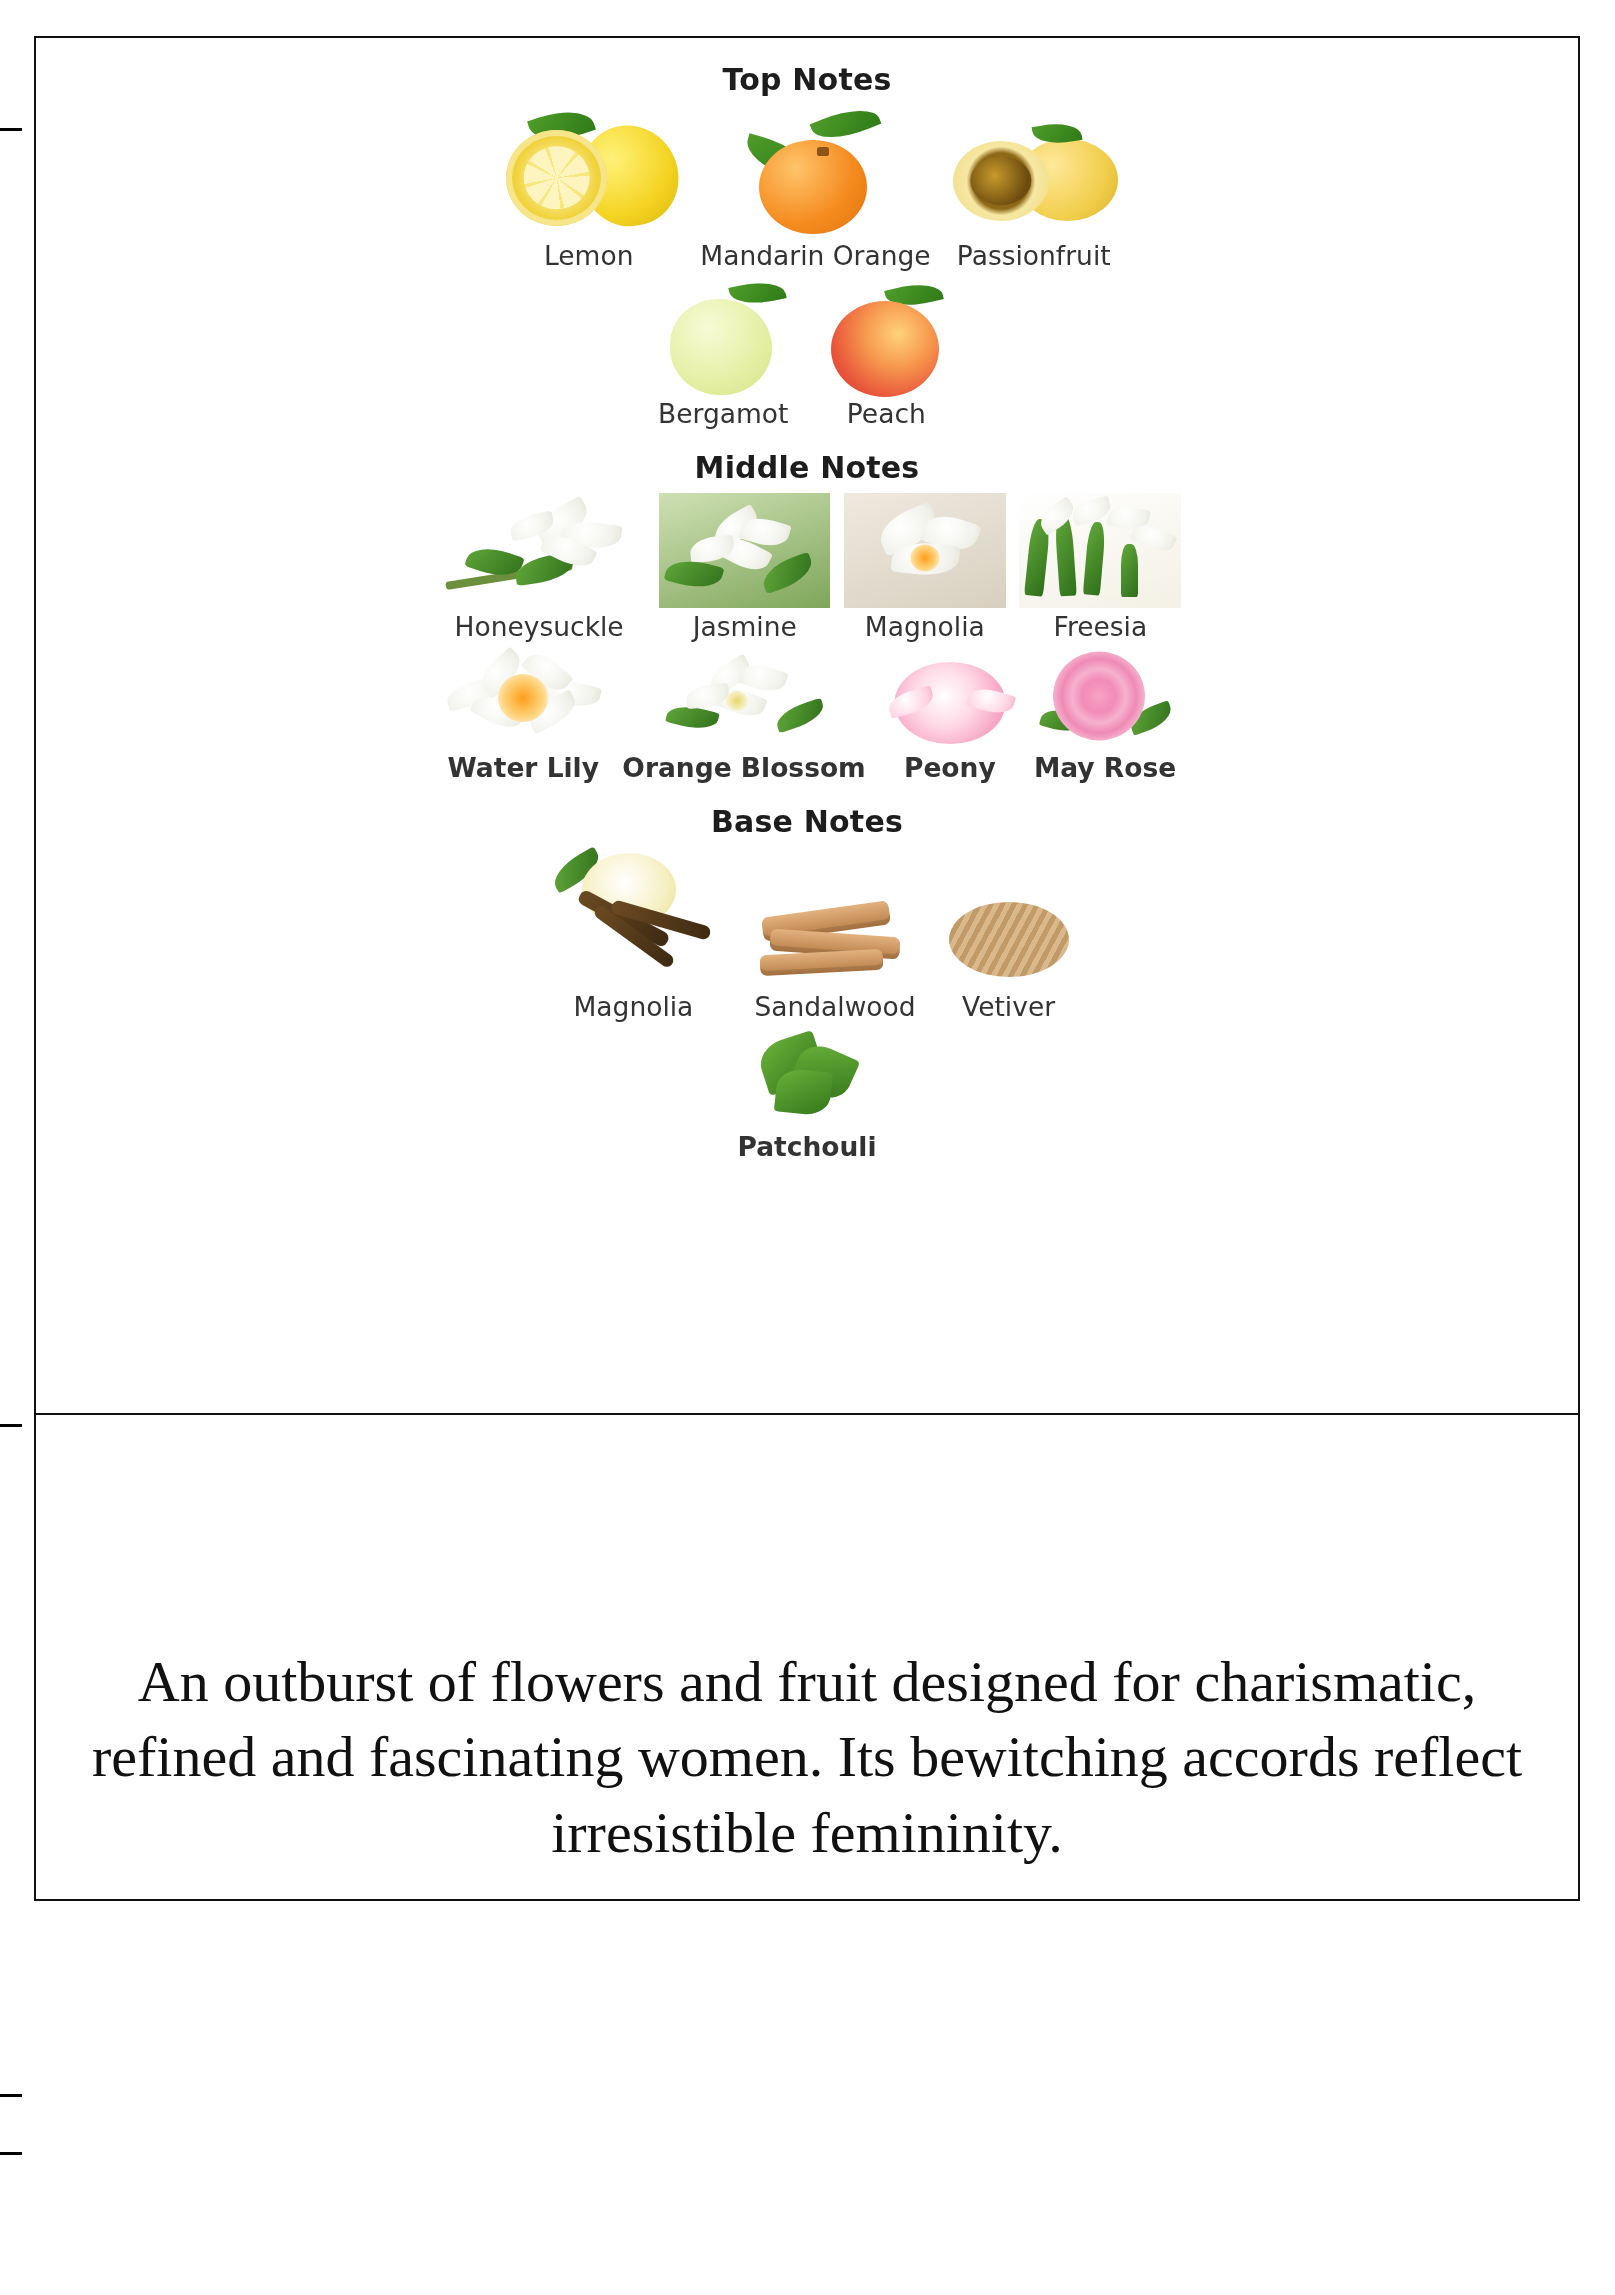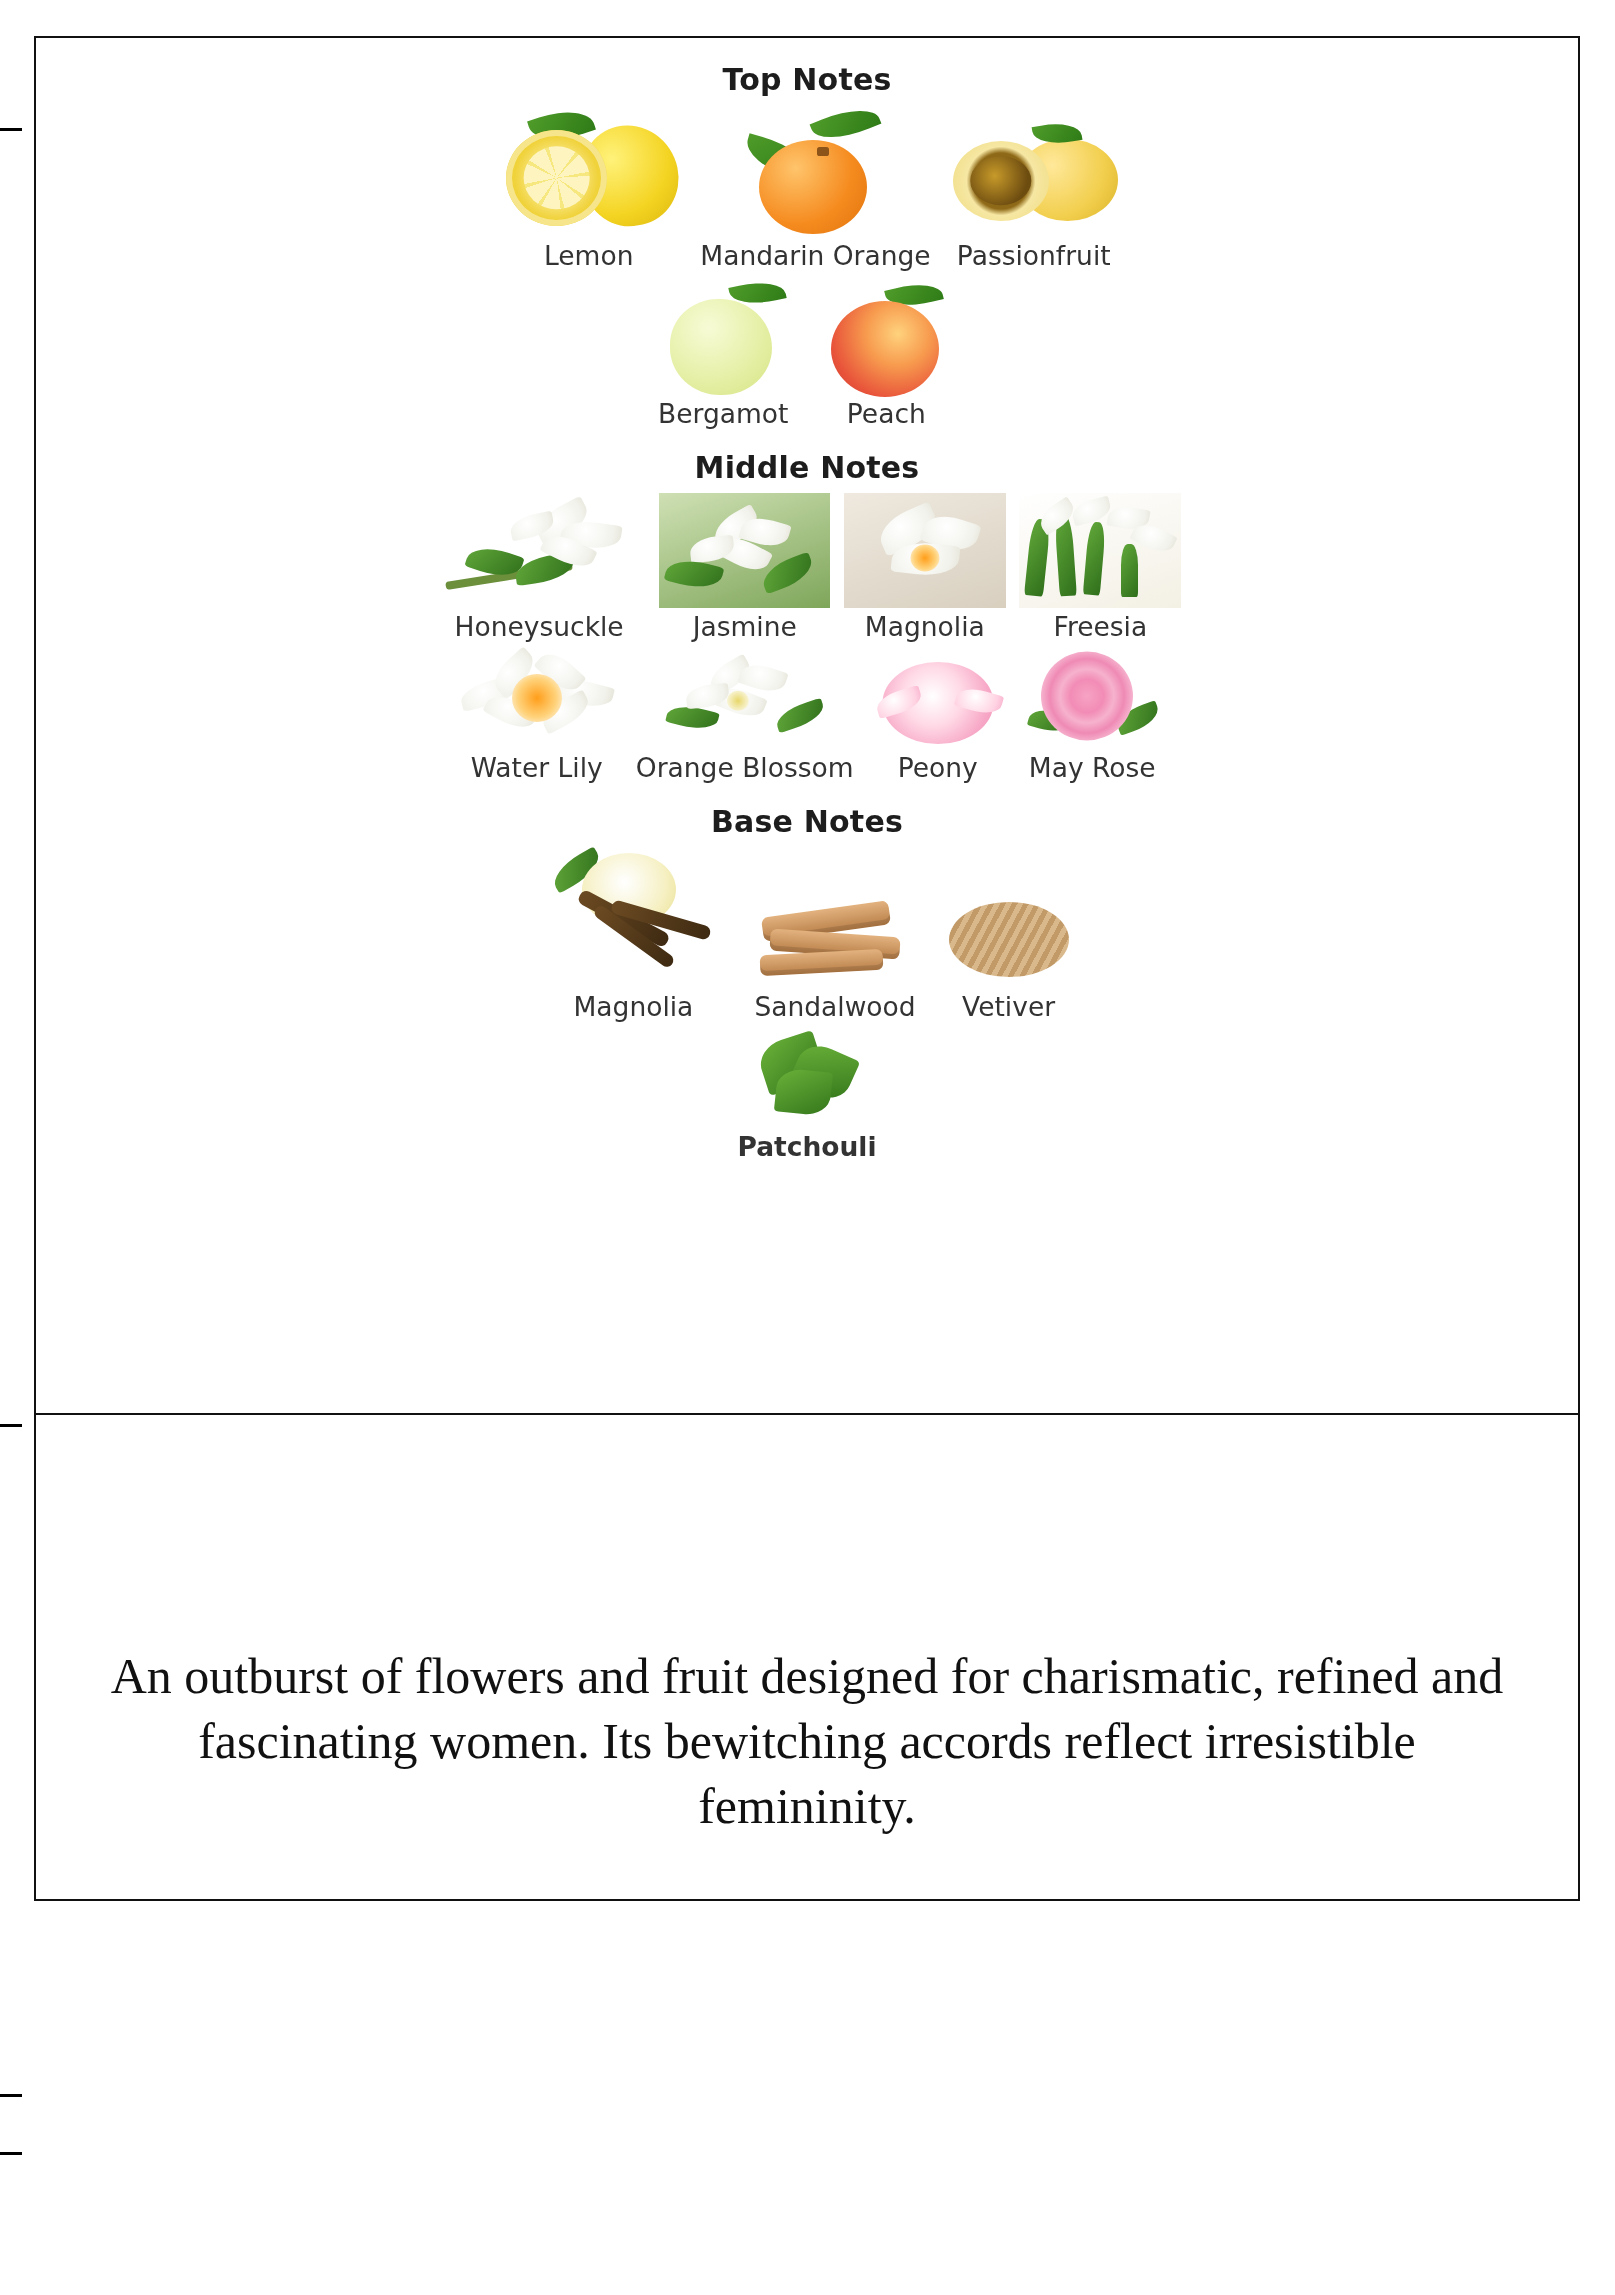--- a/index.html
+++ b/index.html
@@ -284,21 +284,21 @@
     border-radius: 46% 8% 46% 8%;
   }
 
   
   .desc-text {
     position: absolute;
     left: 51px;
     right: 51px;
     top: 229px;
     font-family: "Liberation Serif", serif;
-    font-size: 50px;
+    font-size: 58px;
     line-height: 1.30;
     color: #111;
     text-align: center;
   }
 </style>
 </head>
 <body>
 
 <div class="page">
 
@@ -413,21 +413,21 @@
               <div class="petal-white" style="left:53px; top:6.8px; width:39px; height:22px; transform:rotate(-14deg);"></div>
               <div class="petal-white" style="left:89px; top:13.7px; width:41px; height:22px; transform:rotate(10deg);"></div>
               <div class="petal-white" style="left:113px; top:34px; width:43px; height:22px; transform:rotate(26deg);"></div>
               <div class="leafy" style="left:102px; top:51px; width:17px; height:53px; border-radius:40% 40% 10% 10%;"></div>
             </div>
             <div class="label">Freesia</div>
           </div>
 
         </div>
 
-        <div class="row" style="margin-top:6.8px;">
+        <div class="row" style="margin-top:6.8px;font-weight:bold;">
 
           <div class="note">
             <div class="art art-waterlily">
               <div class="petal-white" style="left:8.5px; top:34px; width:60px; height:24px; transform:rotate(-14deg);"></div>
               <div class="petal-white" style="left:102px; top:34px; width:60px; height:24px; transform:rotate(14deg);"></div>
               <div class="petal-white" style="left:39px; top:12px; width:48px; height:26px; transform:rotate(-42deg);"></div>
               <div class="petal-white" style="left:85px; top:12px; width:48px; height:26px; transform:rotate(42deg);"></div>
               <div class="petal-white" style="left:34px; top:53px; width:51px; height:24px; transform:rotate(28deg);"></div>
               <div class="petal-white" style="left:89px; top:53px; width:51px; height:24px; transform:rotate(-28deg);"></div>
               <div class="wl-center"></div>

